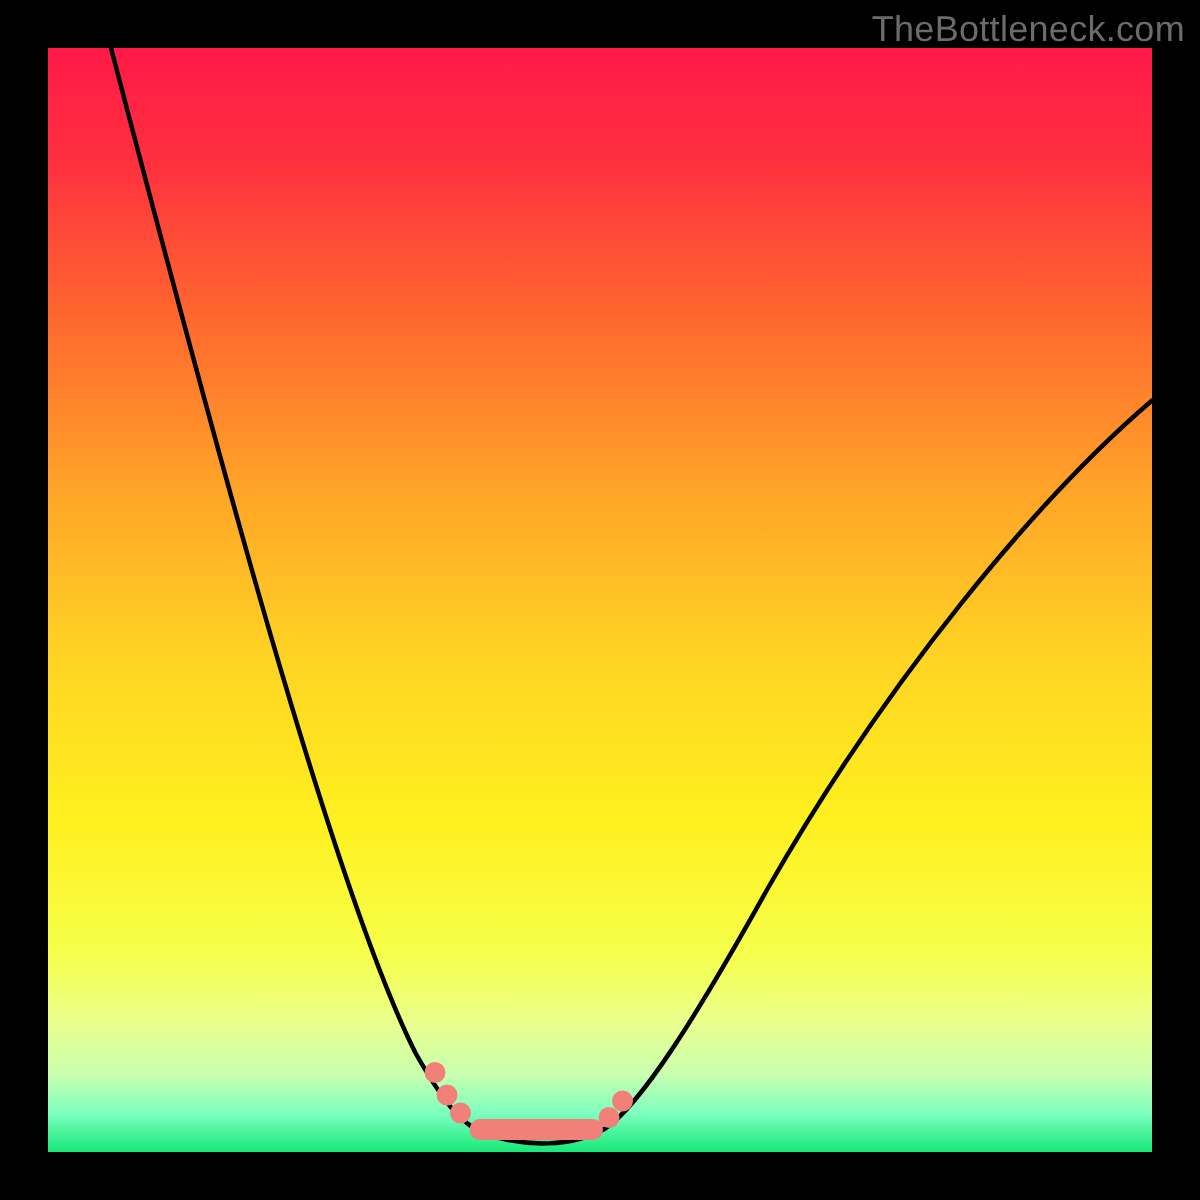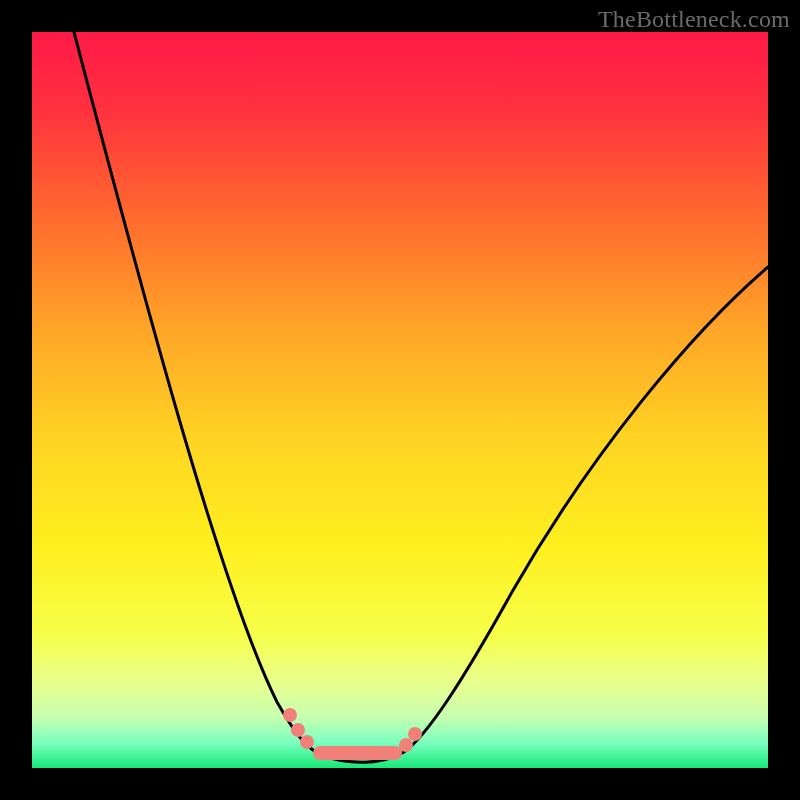--- a/index.html
+++ b/index.html
@@ -11,21 +11,20 @@
     overflow: hidden;
     font-family: Arial, Helvetica, sans-serif;
   }
   .frame {
     position: absolute;
     top: 0;
     left: 0;
     width: 800px;
     height: 627px;
     background: #000;
-    font-family: Liberation Serif, serif;
   }
   .plot {
     position: absolute;
     top: 32px;
     left: 32px;
     width: 736px;
     height: 736px;
   }
   .gradient {
     position: absolute;

